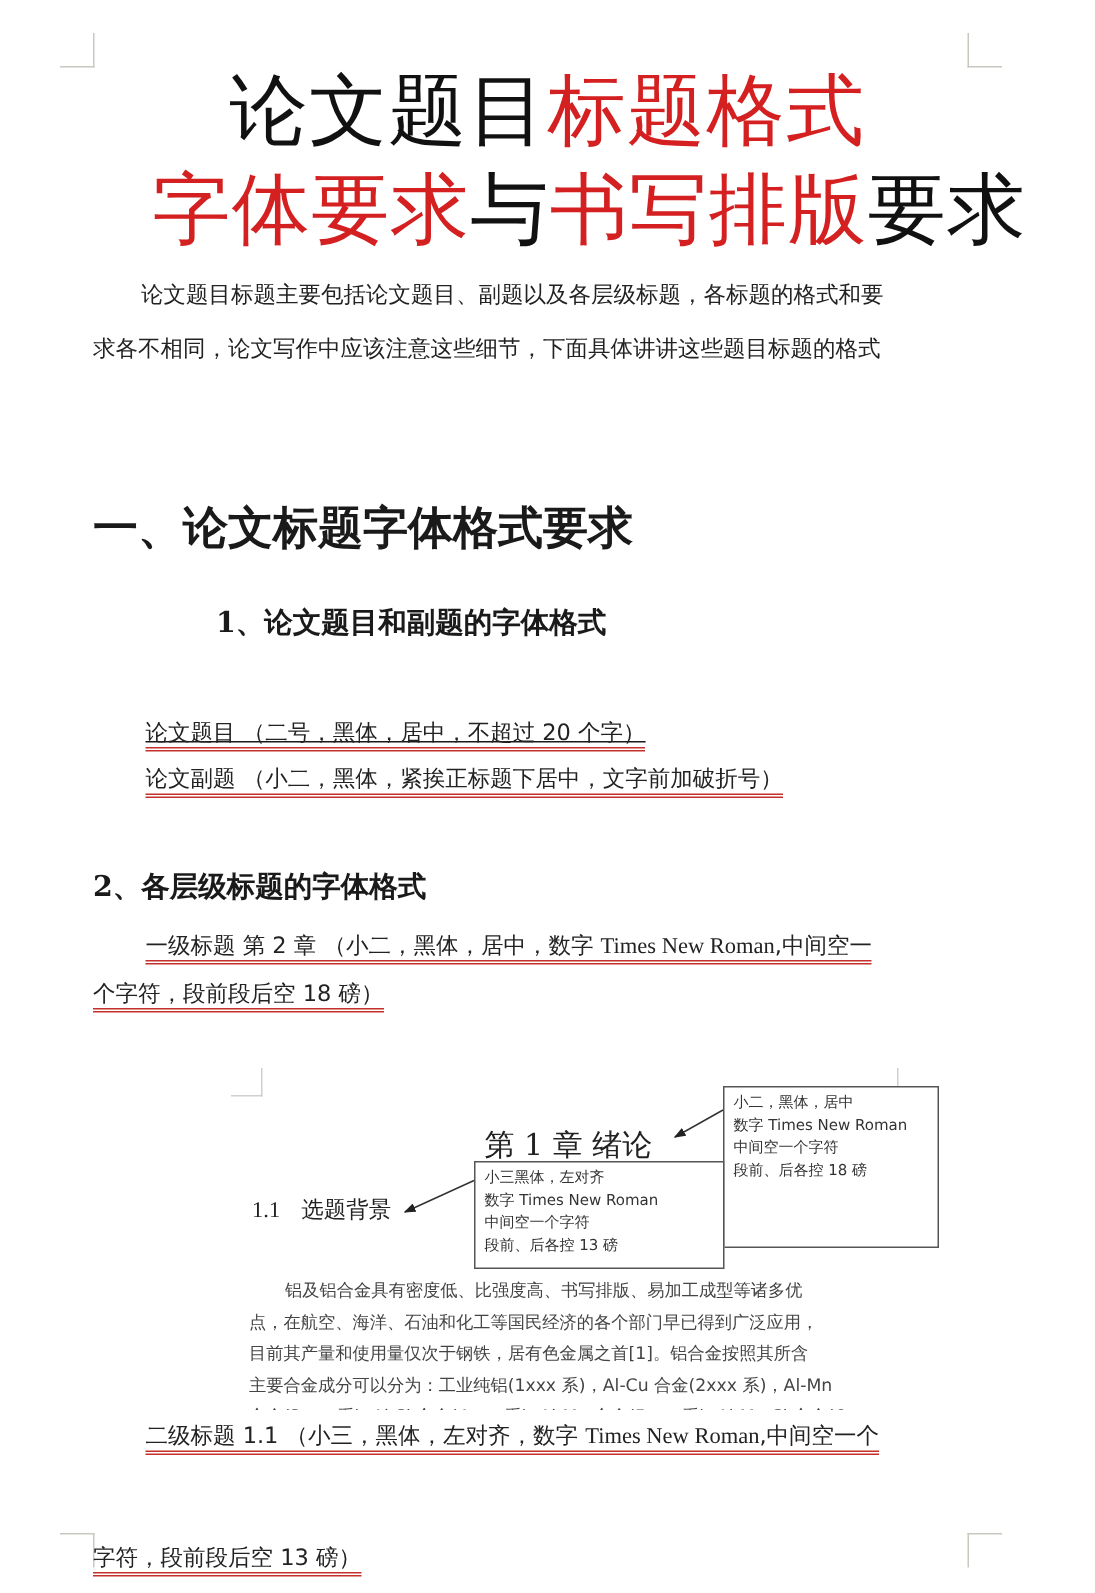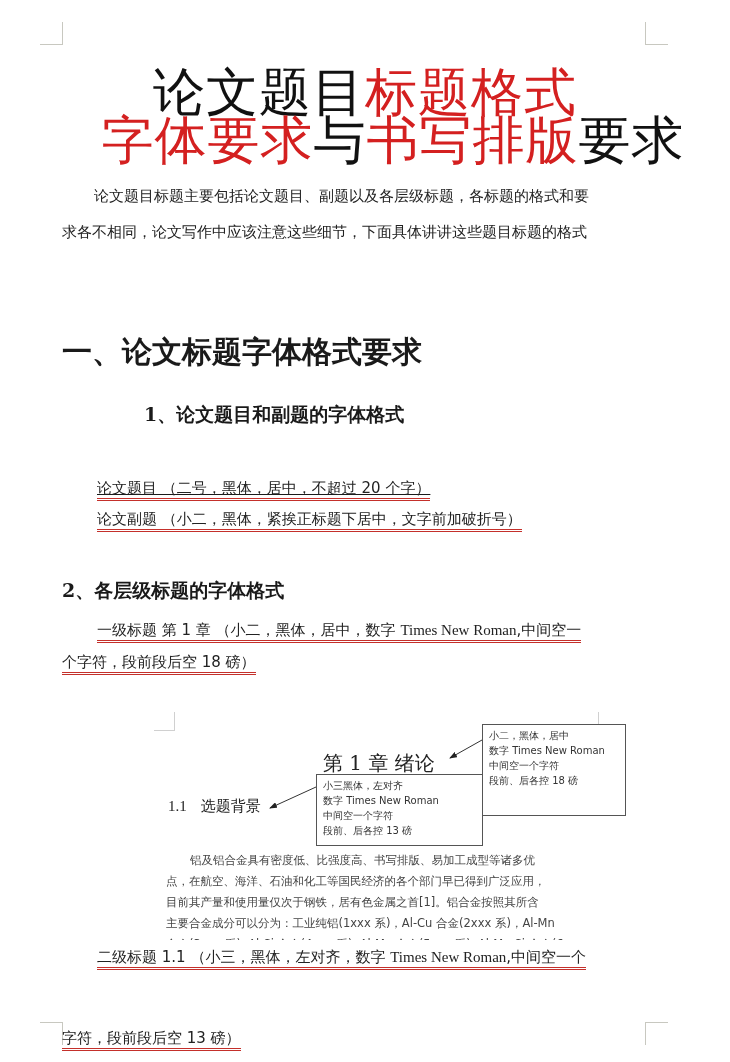--- a/index.html
+++ b/index.html
@@ -6,21 +6,21 @@
   body { width:730px; height:1062px; position:relative; overflow:hidden;
          font-family:"DejaVu Serif", serif; color:#1a1a1a; }
   .corner { position:absolute; width:22px; height:22px; border-color:#c8c8c0; border-style:solid; border-width:0; }
   .c-tl { left:40px; top:22px; border-right-width:1px; border-bottom-width:1px; }
   .c-tr { left:645px; top:22px; border-left-width:1px; border-bottom-width:1px; }
   .c-bl { left:40px; top:1022px; border-right-width:1px; border-top-width:1px; }
   .c-br { left:645px; top:1022px; border-left-width:1px; border-top-width:1px; }
 
   .title { position:absolute; left:0; width:730px; text-align:center;
            font-family:"DejaVu Serif", serif; font-size:52px; line-height:60px; letter-spacing:1px; }
-  .t1 { top:62px; }
+  .t1 { top:44px; }
   .t2 { top:110px;padding-left:28px; }
   .red { color:#d42020; }
   .blk { color:#111; }
 
   .intro { position:absolute; left:62px; top:178px; width:586px;
            font-family:"DejaVu Sans", sans-serif; font-size:15px; line-height:36px; color:#222; }
   .intro .indent { display:inline-block; width:32px; }
 
   .h1 { position:absolute; left:62px; top:308px; font-size:30px; font-weight:bold; font-family:"DejaVu Serif", serif; color:#1a1a1a;margin-top:24px; }
   .h2a { position:absolute; left:108px; top:402px; font-size:19px; font-weight:bold; font-family:"DejaVu Serif", serif;margin-left:36px; }
@@ -39,21 +39,21 @@
 
   
   .sample { position:absolute; left:148px; top:712px; width:490px; height:228px; overflow:hidden; background:#fff; }
   .sample .mk-tl { position:absolute; left:6px; top:0; width:20px; height:18px; border-right:1px solid #d0d0d0; border-bottom:1px solid #d0d0d0; }
   .sample .mk-tr { position:absolute; left:450px; top:0; width:1px; height:12px; background:#d0d0d0; }
   .chap { position:absolute; left:175px; top:38px; font-size:20px; font-family:"DejaVu Serif", serif; color:#222; }
   .sec { position:absolute; left:20px; top:85px; font-size:15px; font-family:"DejaVu Sans", sans-serif; color:#222; }
   .sec .num { font-family:"Liberation Serif", serif; margin-right:14px; }
   .callout { position:absolute; border:1px solid #555; background:#fff; font-family:"DejaVu Sans", sans-serif;
              font-size:10px; line-height:15px; color:#333; padding:3px 6px; box-sizing:border-box; }
-  .co1 { left:334px; top:12px; width:144px; height:92px; }
+  .co1 { left:334px; top:12px; width:144px; height:108px; }
   .co2 { left:168px; top:62px; width:167px; height:72px; }
   .body-txt { position:absolute; left:18px; top:138px; width:440px; font-family:"DejaVu Sans", sans-serif;
               font-size:11.5px; line-height:21px; color:#444; }
   .body-txt .ind { display:inline-block; width:24px; }
   svg.arrows { position:absolute; left:0; top:0; }
 </style>
 </head>
 <body>
 
 <div class="corner c-tl"></div>
@@ -74,21 +74,21 @@
 </div>
 
 <div class="h1">一、论文标题字体格式要求</div>
 <div class="h2a">1、论文题目和副题的字体格式</div>
 
 <div class="line l1"><span class="ul">论文题目 （二号，黑体，居中，不超过 20 个字）</span></div>
 <div class="line l2"><span class="ul">论文副题 （小二，黑体，紧挨正标题下居中，文字前加破折号）</span></div>
 
 <div class="h2b">2、各层级标题的字体格式</div>
 
-<div class="line l3"><span class="ul"><span>一级标题 第 1 章 （小二，黑体，居中，数字 </span><span class="tnr">Times New Roman</span><span>,中间空一</span></span></div>
+<div class="line l3"><span class="ul"><span>一级标题 第 2 章 （小二，黑体，居中，数字 </span><span class="tnr">Times New Roman</span><span>,中间空一</span></span></div>
 <div class="line l4"><span class="ul">个字符，段前段后空 18 磅）</span></div>
 
 <div class="sample">
   <div class="mk-tl"></div>
   <div class="mk-tr"></div>
   <div class="chap">第 1 章   绪论</div>
   <div class="sec"><span class="num">1.1</span><span>选题背景</span></div>
 
   <svg class="arrows" width="490" height="228">
     <defs>

